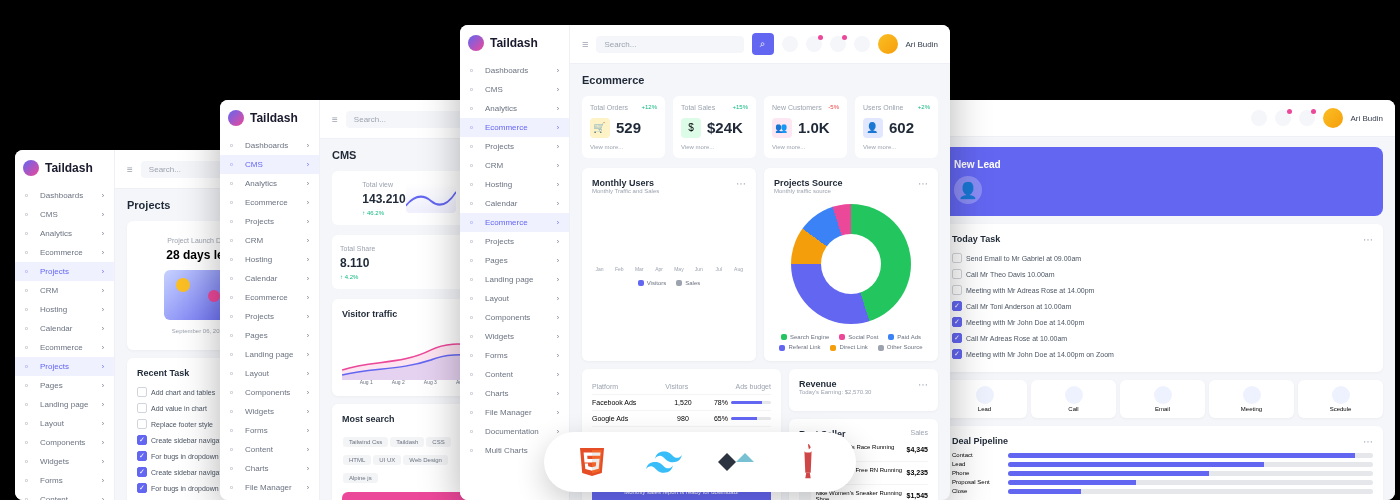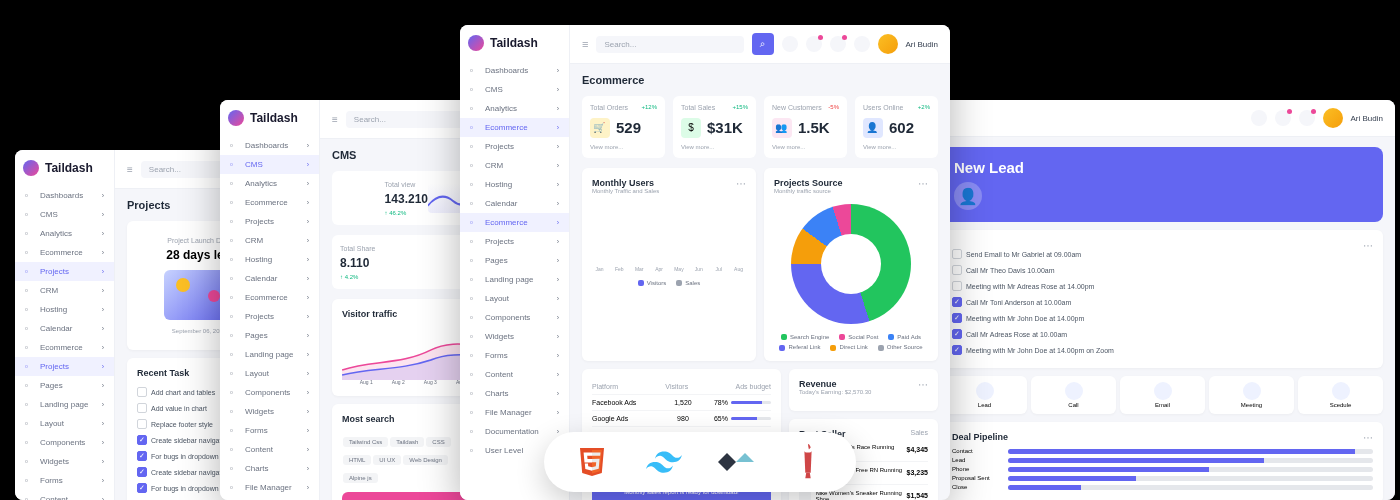--- a/index.html
+++ b/index.html
@@ -409,21 +409,21 @@
       <span style="font-size:10px;color:#9ca3af;">≡</span>
       <div class="search-box">
           <span>Search...</span>
         </div>
       <div class="search-btn">⌕</div>
     </div>
     <div class="content">
       <div class="page-title">CMS</div>
       <div class="stat-row" id="cms-stats-1">
           <div class="stat-card">
-      <div style="display:flex;justify-content:flex-end;align-items:center;">
+      <div style="display:flex;justify-content:center;align-items:center;">
         <div>
                 <div class="stat-label">Total view</div>
                 <div class="stat-value" style="font-size:12px;">143.210</div>
                 <div class="stat-change up">↑ 46.2%</div>
               </div>
         <div style="width:50px;">
                 <div class="sparkline"><svg viewBox="0 0 60 20" preserveAspectRatio="none">
                     <path d="M0,15 Q15,5 30,12 T60,6" stroke="#6366f1" stroke-width="1.5" fill="none"></path>
                   </svg></div>
               </div>
@@ -607,21 +607,21 @@
           <span>File Manager</span>
           <span class="chev">›</span>
         </div>
         <div class="nav-item">
           <span class="nav-icon">▫</span>
           <span>Documentation</span>
           <span class="chev">›</span>
         </div>
         <div class="nav-item">
           <span class="nav-icon">▫</span>
-          <span>User Level</span>
+          <span>Multi Charts</span>
           <span class="chev">›</span>
         </div>
       </div>
   </div>
   <div class="main">
     <div class="topbar">
       <span style="font-size:11px;color:#9ca3af;">≡</span>
       <div class="search-box">
           <span>Search...</span>
         </div>
@@ -649,32 +649,32 @@
             </div>
     <div class="stat-link">View more...</div>
           </div>
           <div class="stat-card">
     <div style="display:flex;justify-content:space-between;">
               <span class="stat-label">Total Sales</span>
               <span class="stat-change up">+15%</span>
             </div>
     <div style="display:flex;align-items:center;margin:4px 0;">
               <span class="stat-icon" style="background:#dcfce7;">$</span>
-              <span class="stat-value">$31K</span>
+              <span class="stat-value">$24K</span>
             </div>
     <div class="stat-link">View more...</div>
           </div>
           <div class="stat-card">
     <div style="display:flex;justify-content:space-between;">
               <span class="stat-label">New Customers</span>
               <span class="stat-change down">-5%</span>
             </div>
     <div style="display:flex;align-items:center;margin:4px 0;">
               <span class="stat-icon" style="background:#fce7f3;">👥</span>
-              <span class="stat-value">1.5K</span>
+              <span class="stat-value">1.0K</span>
             </div>
     <div class="stat-link">View more...</div>
           </div>
           <div class="stat-card">
     <div style="display:flex;justify-content:space-between;">
               <span class="stat-label">Users Online</span>
               <span class="stat-change up">+2%</span>
             </div>
     <div style="display:flex;align-items:center;margin:4px 0;">
               <span class="stat-icon" style="background:#e0e7ff;">👤</span>
@@ -853,26 +853,27 @@
         <div class="tb-icon"></div>
         <div class="tb-icon dot"></div>
         <div class="tb-icon dot"></div>
         <div class="avatar"></div>
         <span class="user-name">Ari Budin</span>
       </div>
     </div>
     <div class="content">
       <div class="mrow">
         <div class="cta-card cta-blue" style="flex:1;">
-          <div style="font-size:15px;font-weight:600;">New Lead</div>
+          <div style="font-size:10px;font-weight:600;">New Lead</div>
           <div class="cta-icon">👤</div>
         </div>
       </div>
       <div class="card" style="margin-top:8px;">
         <span class="more-icon">⋯</span>
+        <div class="card-title">Today Task</div>
         <div id="tasks4" style="margin-top:6px;">
             <div class="task-item">
               <span class="checkbox "></span>
               <span>Send Email to Mr Gabriel at 09.00am</span>
             </div>
             <div class="task-item">
               <span class="checkbox "></span>
               <span>Call Mr Theo Davis 10.00am</span>
             </div>
             <div class="task-item">

